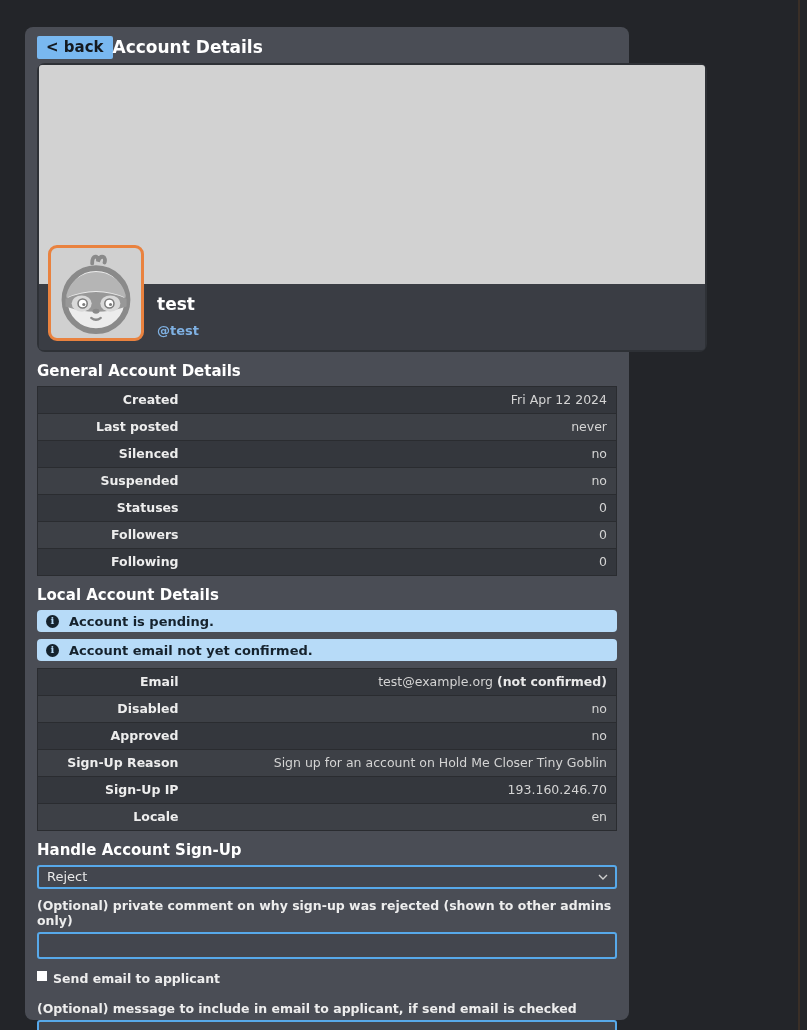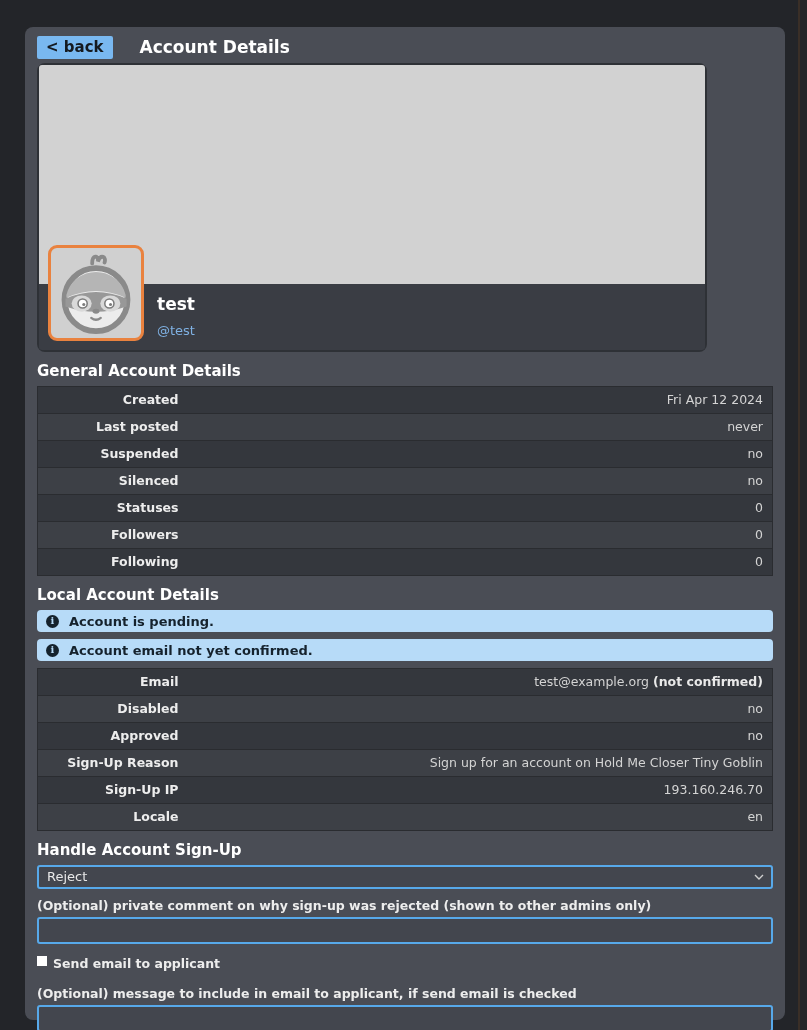--- a/index.html
+++ b/index.html
@@ -1,39 +1,39 @@
 <!DOCTYPE html>
 <html style="--accent: #57a9ea; --banner: #b7dbf8; --avatar-border: #e9823f; --btn: #66baf6; --accent-btn: #79b8f0;"><head>
 <meta charset="utf-8">
 <style>
   * { margin:0; padding:0; box-sizing:border-box; }
   html,body { width:807px; height:1030px; background:#232529; overflow:hidden;
               font-family:"DejaVu Sans","Liberation Sans",sans-serif; }
   .edge-line { position:absolute; right:7px; top:0; width:2px; height:1030px; background:#3a2f27; }
-  .panel { position:absolute; left:25px; top:27px; width:760px; height:993px;
+  .panel { position:absolute; left:25px; top:27px; width:604px; height:993px;
            background:#4a4d55; border-radius:8px; padding:7px 12px 0 12px; }
 
   
   .title-row { display:flex; align-items:center; height:26px; margin-bottom:3px; }
   .back-btn { background:var(--accent-btn,#79b8f0); color:#14191f; font-weight:bold;
               font-size:15px; padding:2px 9px 3px 9px; border:none; border-radius:2px;
               font-family:inherit; cursor:pointer; }
-  .page-title { font-size:17px; font-weight:bold; color:#ffffff; margin-left:27px; }
+  .page-title { font-size:17px; font-weight:bold; color:#ffffff; margin-left:0; }
 
   
   .profile-card { width:670px; margin-top:2px; border:2px solid #2e3136; border-radius:8px;
                   overflow:visible; background:#3a3d44; }
   .card-header { height:219px; background:#d2d2d2; border-radius:3px 3px 0 0; }
   .card-bottom { position:relative; height:66px; background:#3a3d44; border-radius:0 0 3px 3px; }
   .avatar { position:absolute; left:9px; top:-39px; width:96px; height:96px;
             border:3px solid var(--avatar-border,#e9823f); border-radius:9px;
             background:#d0d0d0; display:flex; align-items:center; justify-content:center; }
   .names { margin-left:118px; padding-top:10px; }
   .display-name { font-size:17px; font-weight:bold; color:#ffffff; }
-  .handle { font-size:13px; font-weight:normal; color:#7fb1e3; margin-top:9px; }
+  .handle { font-size:13px; font-weight:bold; color:#7fb1e3; margin-top:9px; }
 
   
   .section-heading { font-size:15px; font-weight:bold; color:#ffffff; margin:10px 0 6px 0; }
 
   
   table.details { width:100%; border-collapse:collapse; border:1px solid #2a2c30;
                   font-size:12.5px; table-layout:fixed;text-align:right; }
   table.details tr:nth-child(odd)  { background:#34373d; }
   table.details tr:nth-child(even) { background:#3d4046; }
   table.details td { padding:5px 9px 6px 9px; border-top:1px solid #2a2c30; }
@@ -109,25 +109,25 @@
     <tbody>
       <tr>
           <td class="lbl">Created</td>
           <td class="val">Fri Apr 12 2024</td>
         </tr>
       <tr>
           <td class="lbl">Last posted</td>
           <td class="val">never</td>
         </tr>
       <tr>
+          <td class="lbl">Silenced</td>
+          <td class="val">no</td>
+        </tr>
+      <tr>
           <td class="lbl">Suspended</td>
-          <td class="val">no</td>
-        </tr>
-      <tr>
-          <td class="lbl">Silenced</td>
           <td class="val">no</td>
         </tr>
       <tr>
           <td class="lbl">Statuses</td>
           <td class="val">0</td>
         </tr>
       <tr>
           <td class="lbl">Followers</td>
           <td class="val">0</td>
         </tr>

